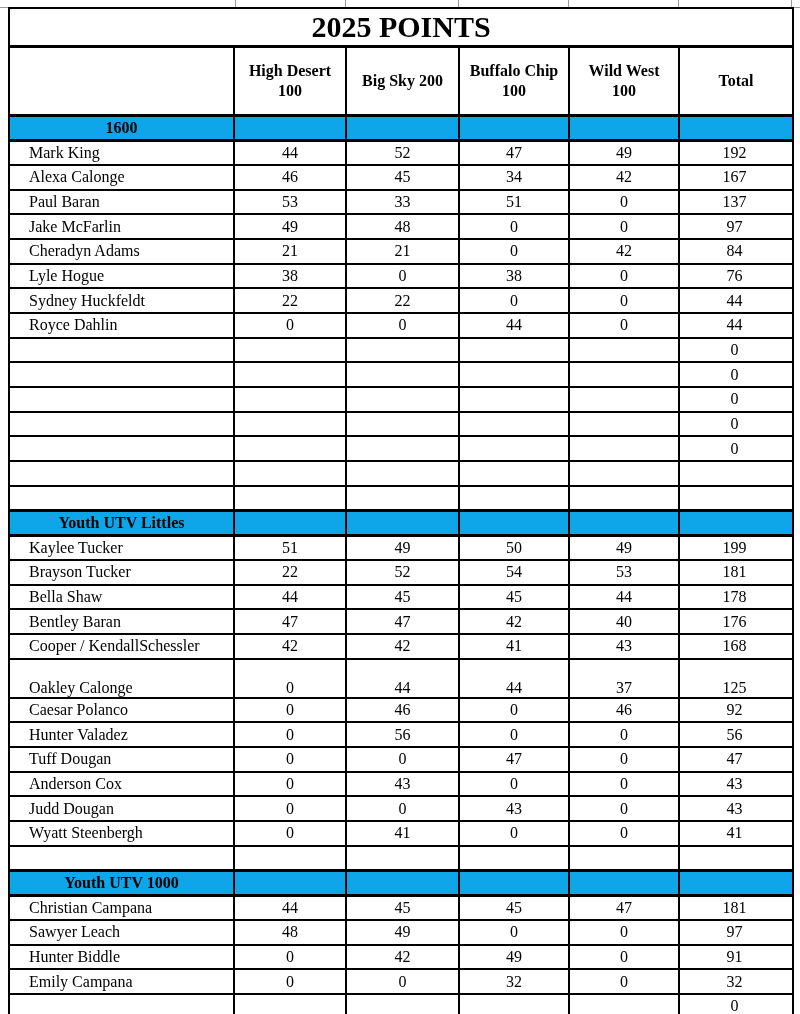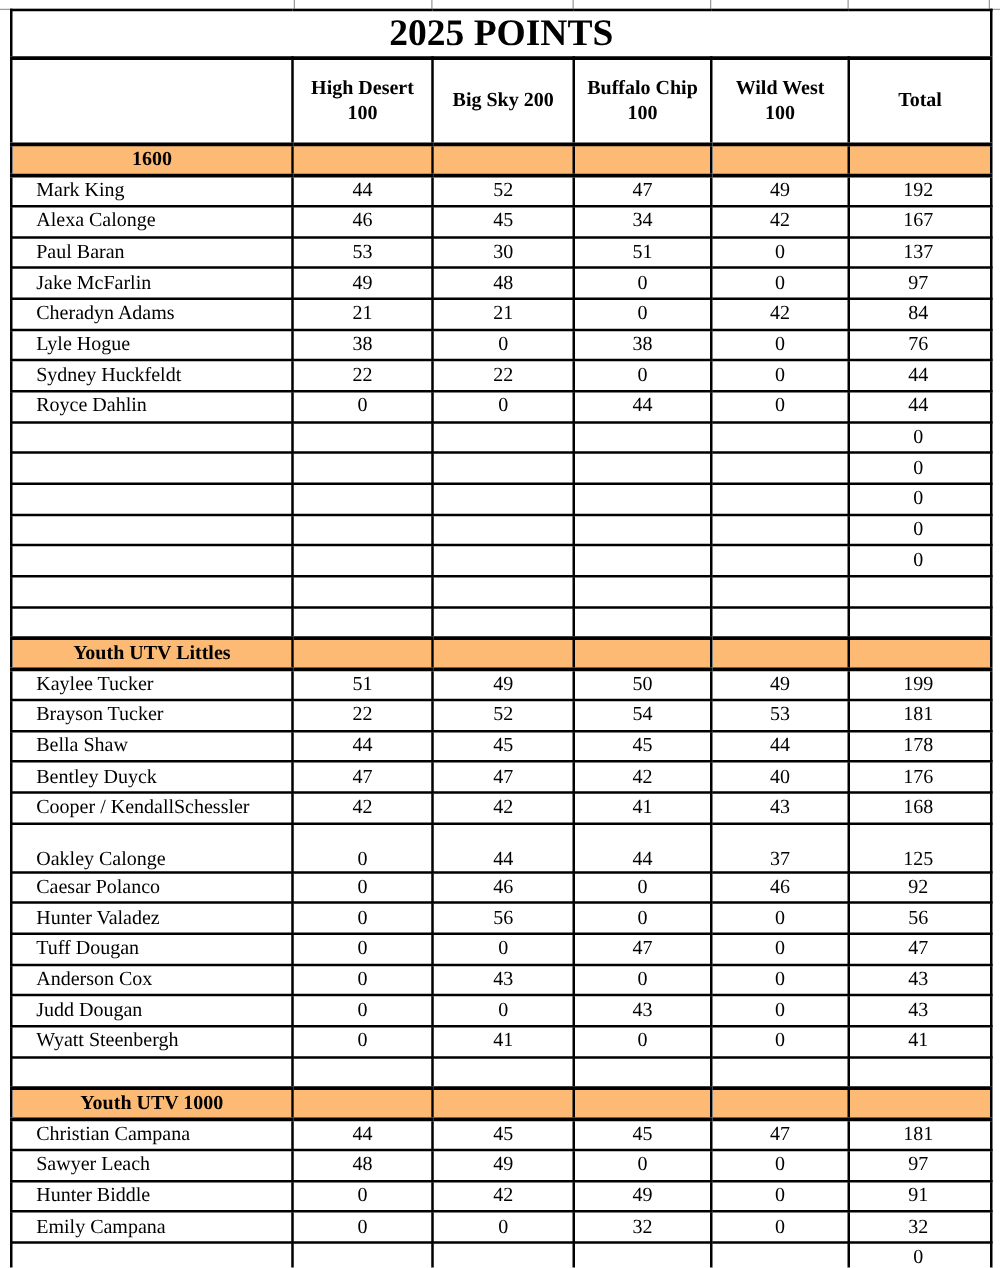--- a/index.html
+++ b/index.html
@@ -59,21 +59,21 @@
     padding: 0 6px;
   }
   tbody tr { height: 24.7px; }
   tbody tr.tall { height: 39px; }
   tbody tr.tall td { vertical-align: bottom; }
   tbody td { font-size: 16px; vertical-align: middle; }
   tbody td.name { text-align: left; padding-left: 19px; }
   tbody td.num  { text-align: center; }
   tbody td.total { text-align: center; padding-right: 3px; }
   tbody tr.section td {
-    background: #fdba74;
+    background: #0ea5e9;
     font-weight: bold;
     border-top: 3px solid #000;
     border-bottom: 3px solid #000;
   }
   tbody tr.section td.label { text-align: center; }
 </style>
 </head>
 <body>
 
 <div class="sheet">
@@ -130,21 +130,21 @@
           <td class="name">Alexa Calonge</td>
           <td class="num">46</td>
           <td class="num">45</td>
           <td class="num">34</td>
           <td class="num">42</td>
           <td class="total">167</td>
         </tr>
         <tr>
           <td class="name">Paul Baran</td>
           <td class="num">53</td>
-          <td class="num">30</td>
+          <td class="num">33</td>
           <td class="num">51</td>
           <td class="num">0</td>
           <td class="total">137</td>
         </tr>
         <tr>
           <td class="name">Jake McFarlin</td>
           <td class="num">49</td>
           <td class="num">48</td>
           <td class="num">0</td>
           <td class="num">0</td>
@@ -264,21 +264,21 @@
         </tr>
         <tr>
           <td class="name">Bella Shaw</td>
           <td class="num">44</td>
           <td class="num">45</td>
           <td class="num">45</td>
           <td class="num">44</td>
           <td class="total">178</td>
         </tr>
         <tr>
-          <td class="name">Bentley Duyck</td>
+          <td class="name">Bentley Baran</td>
           <td class="num">47</td>
           <td class="num">47</td>
           <td class="num">42</td>
           <td class="num">40</td>
           <td class="total">176</td>
         </tr>
         <tr>
           <td class="name">Cooper / KendallSchessler</td>
           <td class="num">42</td>
           <td class="num">42</td>

